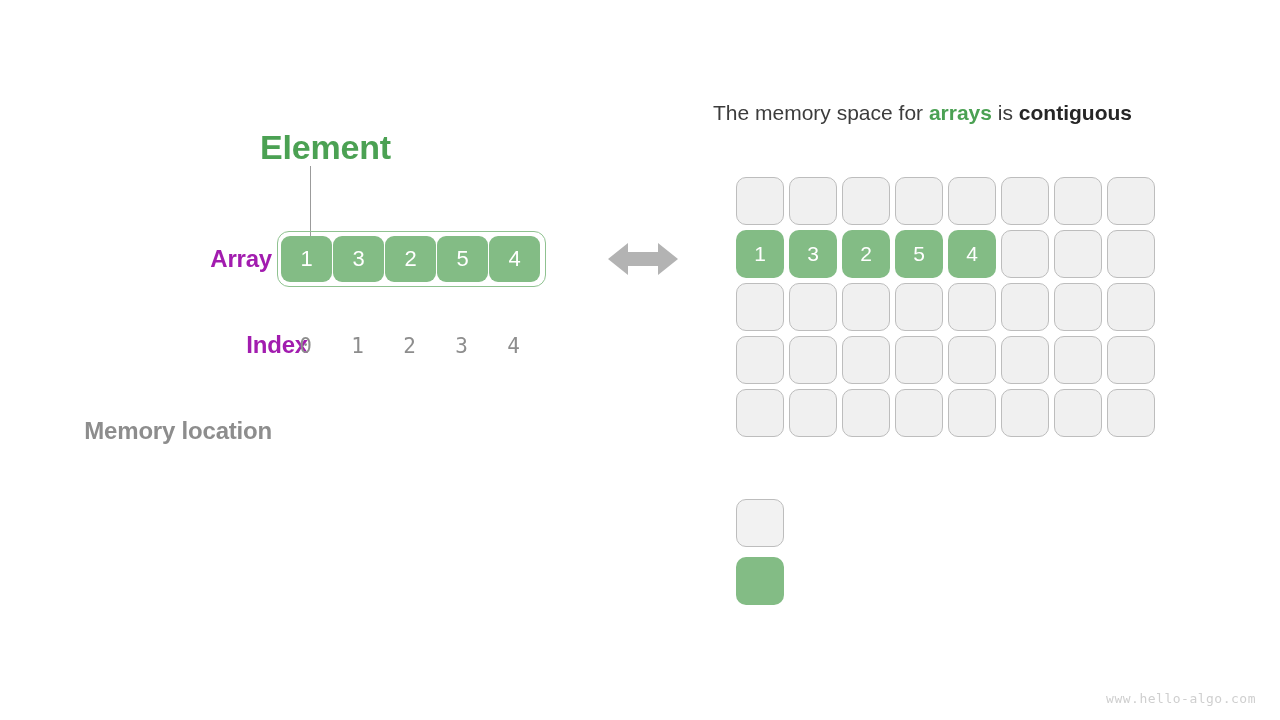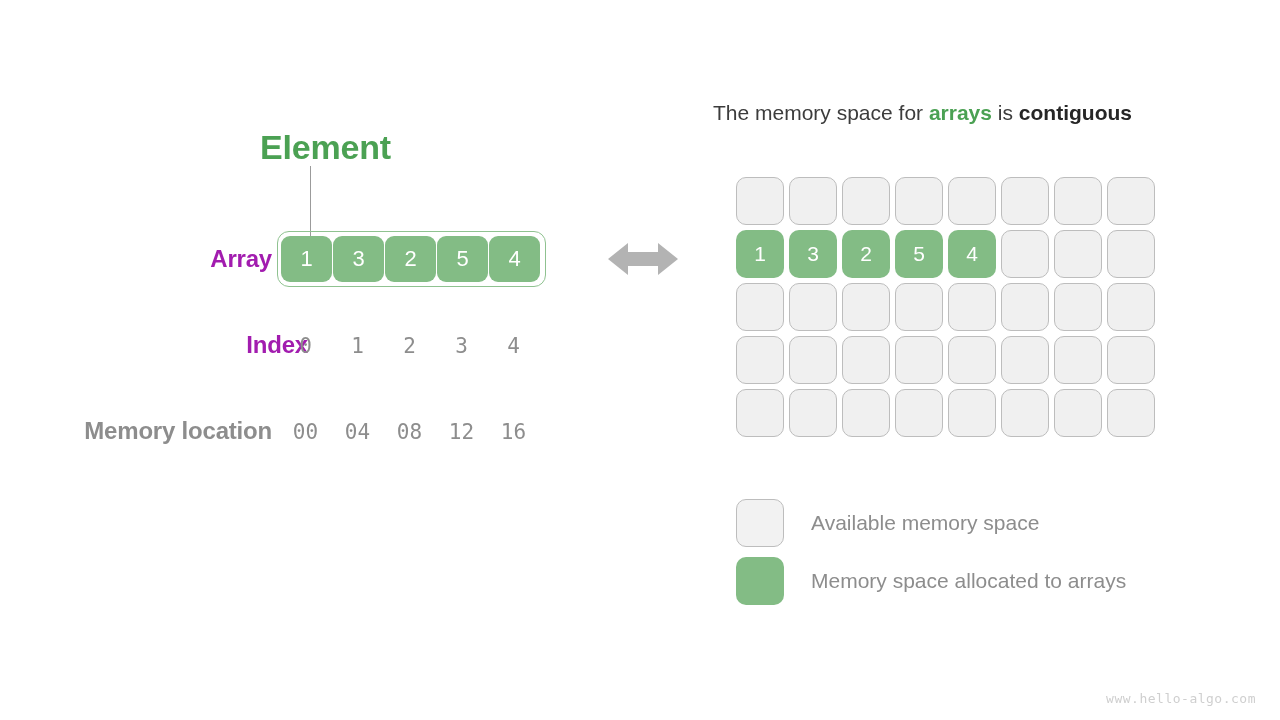--- a/index.html
+++ b/index.html
@@ -241,27 +241,20 @@
     </div>
 
   <div class="value-row index" id="index-row">
       <div class="cellv">0</div>
       <div class="cellv">1</div>
       <div class="cellv">2</div>
       <div class="cellv">3</div>
       <div class="cellv">4</div>
     </div>
 
-  <div class="value-row memloc" id="memloc-row">
-      <div class="cellv">00</div>
-      <div class="cellv">04</div>
-      <div class="cellv">08</div>
-      <div class="cellv">12</div>
-      <div class="cellv">16</div>
-    </div>
 
   <div class="double-arrow">
     <svg width="70" height="48" viewBox="0 0 70 48" xmlns="http://www.w3.org/2000/svg">
       <polygon points="0,24 20,8 20,17 50,17 50,8 70,24 50,40 50,31 20,31 20,40" fill="#b3b3b3"></polygon>
     </svg>
   </div>
 
   <div class="memory-title">
     <span>The memory space for </span><b class="green">arrays</b><span> is </span><b class="dark">contiguous</b>
   </div>
@@ -305,23 +298,21 @@
       <div class="mem-cell"></div>
       <div class="mem-cell"></div>
       <div class="mem-cell"></div>
       <div class="mem-cell"></div>
       <div class="mem-cell"></div>
     </div>
 
   <div class="legend" id="legend">
       <div class="legend-row">
         <div class="legend-swatch available"></div>
-        <div class="legend-text">Available memory space</div>
       </div>
       <div class="legend-row">
         <div class="legend-swatch allocated"></div>
-        <div class="legend-text">Memory space allocated to arrays</div>
       </div>
     </div>
 
   <div class="watermark">www.hello-algo.com</div>
 
 </div>
 
 </body></html>

